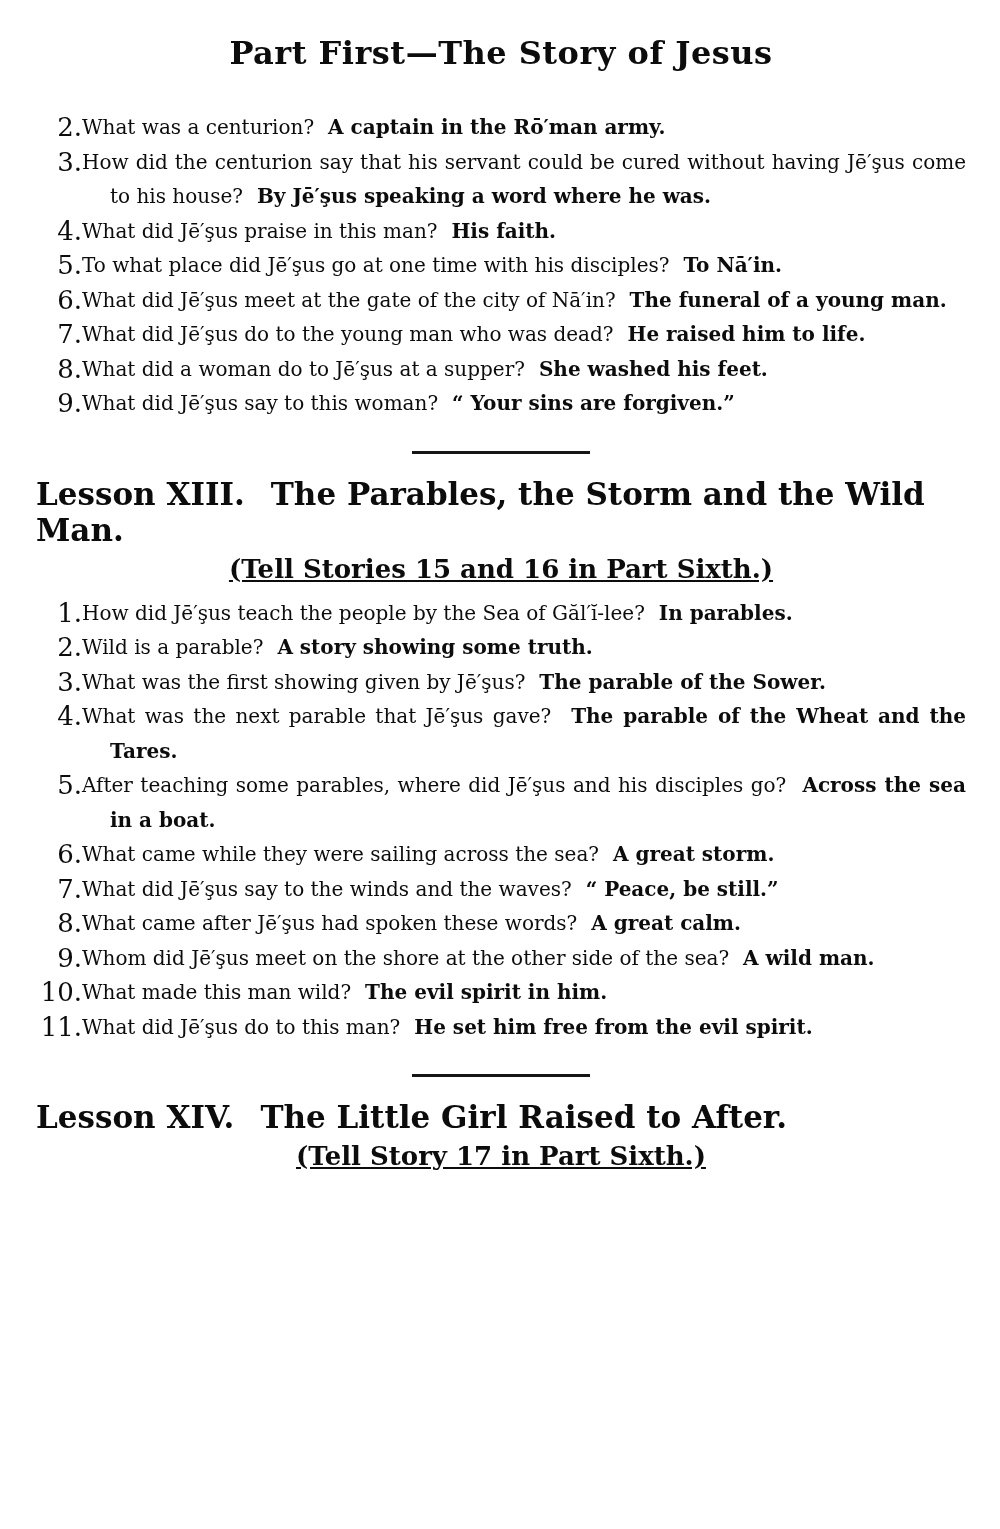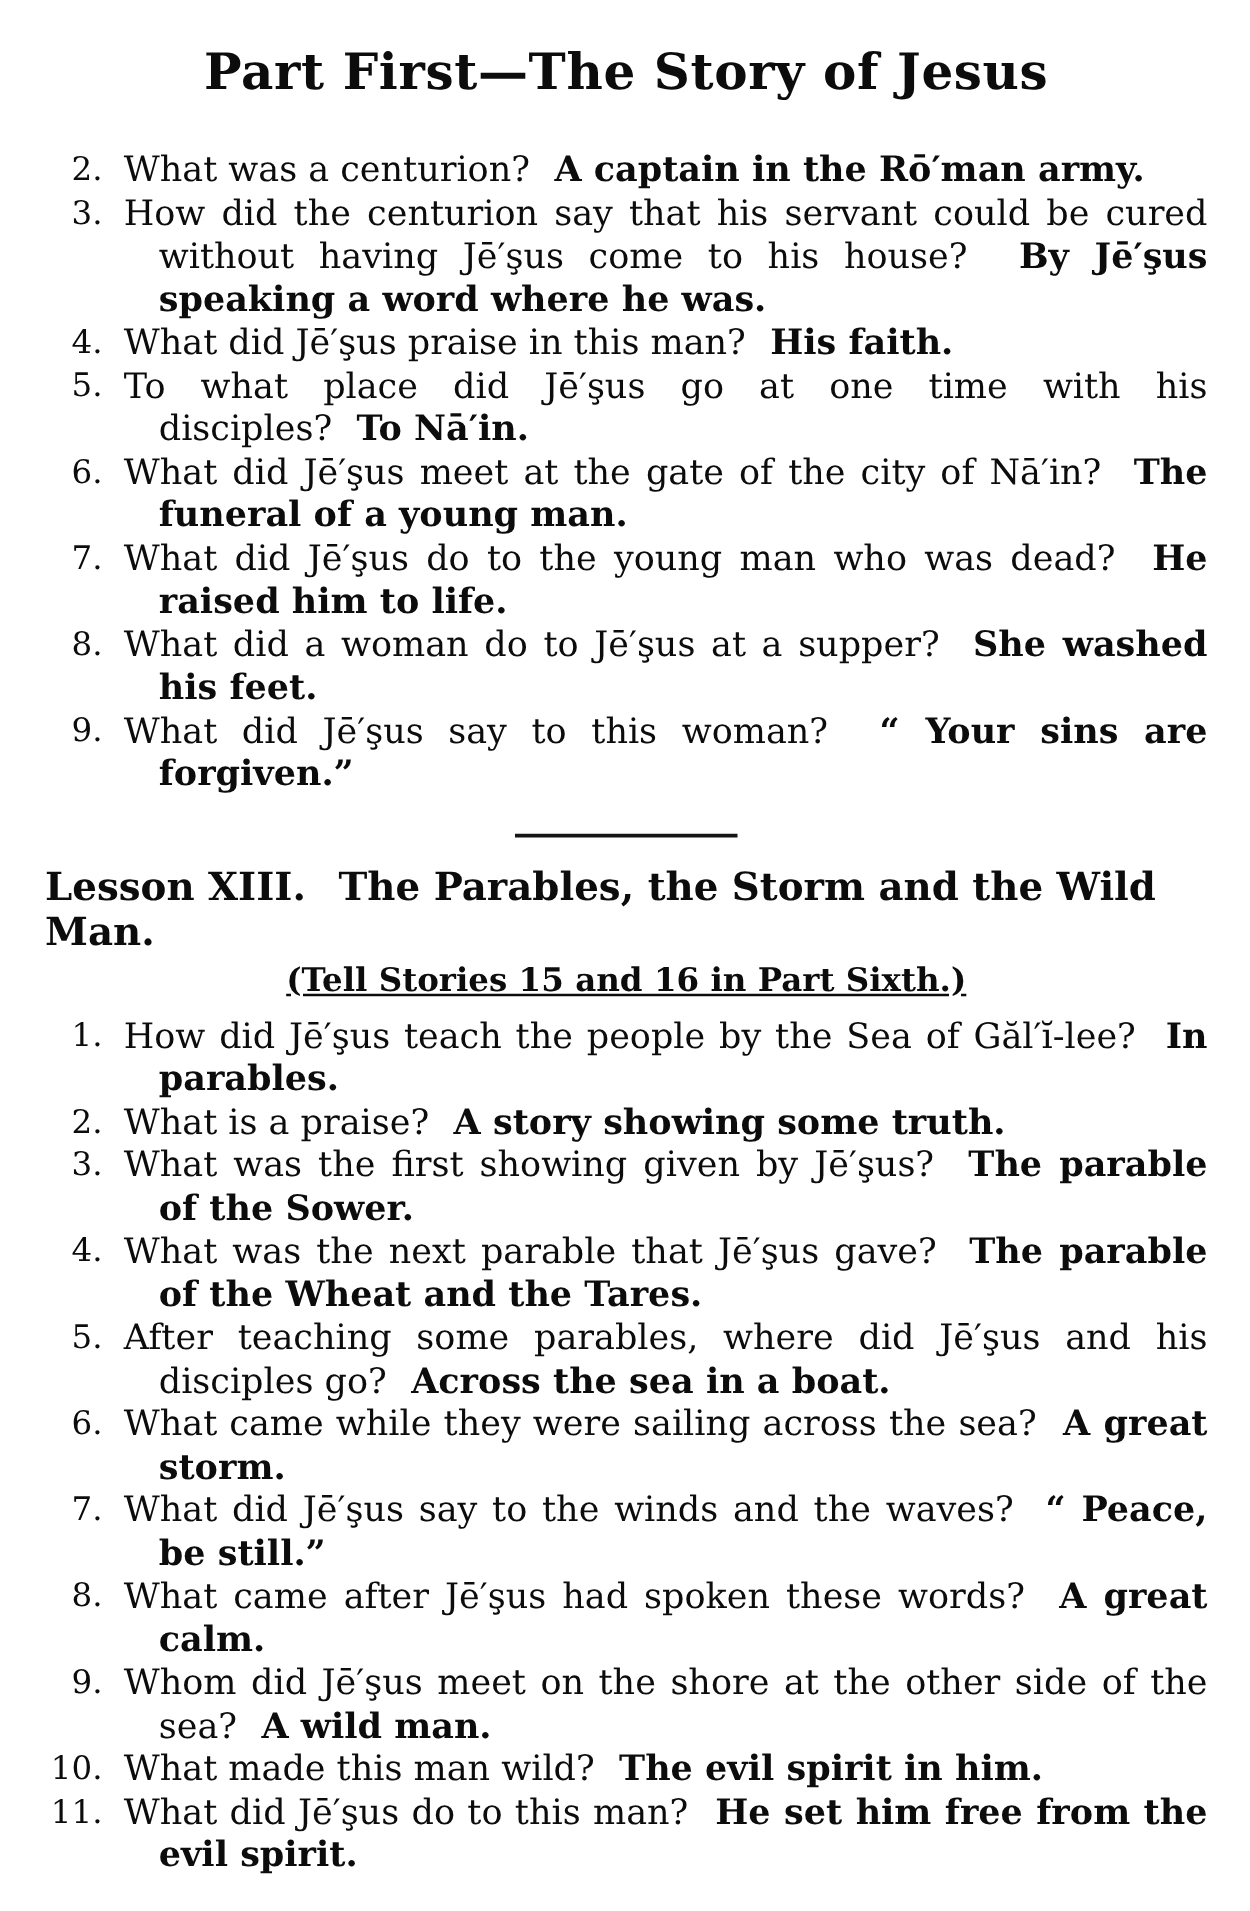--- a/index.html
+++ b/index.html
@@ -9,39 +9,38 @@
     box-sizing:border-box;
     background:#ffffff;
     color:#0c0c0c;
     font-family:"DejaVu Serif", serif;
     padding:30px 34px 30px 36px;
     overflow:hidden;
   }
   .title {
     text-align:center;
     font-weight:bold;
-    font-size:40px;
+    font-size:32px;
     letter-spacing:0.5px;
     margin:4px 0 38px 0;
   }
   .qa {
     display:flex;
     align-items:flex-start;
   }
   .qa .num {
     flex:0 0 46px;
     text-align:right;
     font-size:26px;
     line-height:34.5px;
     white-space:nowrap;
   }
   .qa .qbody {
     flex:1;
-    margin-left:17px;
-    font-size:28px;
+    font-size:20px;
     line-height:34.5px;
     text-align:justify;
     padding-left:28px;
     text-indent:-28px;
   }
   .ans { font-weight:bold; }
   .ans::before { content:"\00a0\00a0"; }
   .divider {
     width:178px;
     border:none;
@@ -108,21 +107,21 @@
     <span class="lbl">Lesson XIII.</span><span>The Parables, the Storm and the Wild Man.</span>
   </div>
   <div class="lesson-sub">(Tell Stories 15 and 16 in Part Sixth.)</div>
 
   <div class="qa">
     <span class="num">1.</span>
     <div class="qbody"><span class="q">How did Jē′şus teach the people by the Sea of Găl′ĭ-lee?</span><span class="ans">In parables.</span></div>
   </div>
   <div class="qa">
     <span class="num">2.</span>
-    <div class="qbody"><span class="q">What is a praise?</span><span class="ans">A story showing some truth.</span></div>
+    <div class="qbody"><span class="q">Wild is a parable?</span><span class="ans">A story showing some truth.</span></div>
   </div>
   <div class="qa">
     <span class="num">3.</span>
     <div class="qbody"><span class="q">What was the first showing given by Jē′şus?</span><span class="ans">The parable of the Sower.</span></div>
   </div>
   <div class="qa">
     <span class="num">4.</span>
     <div class="qbody"><span class="q">What was the next parable that Jē′şus gave?</span><span class="ans">The parable of the Wheat and the Tares.</span></div>
   </div>
   <div class="qa">

